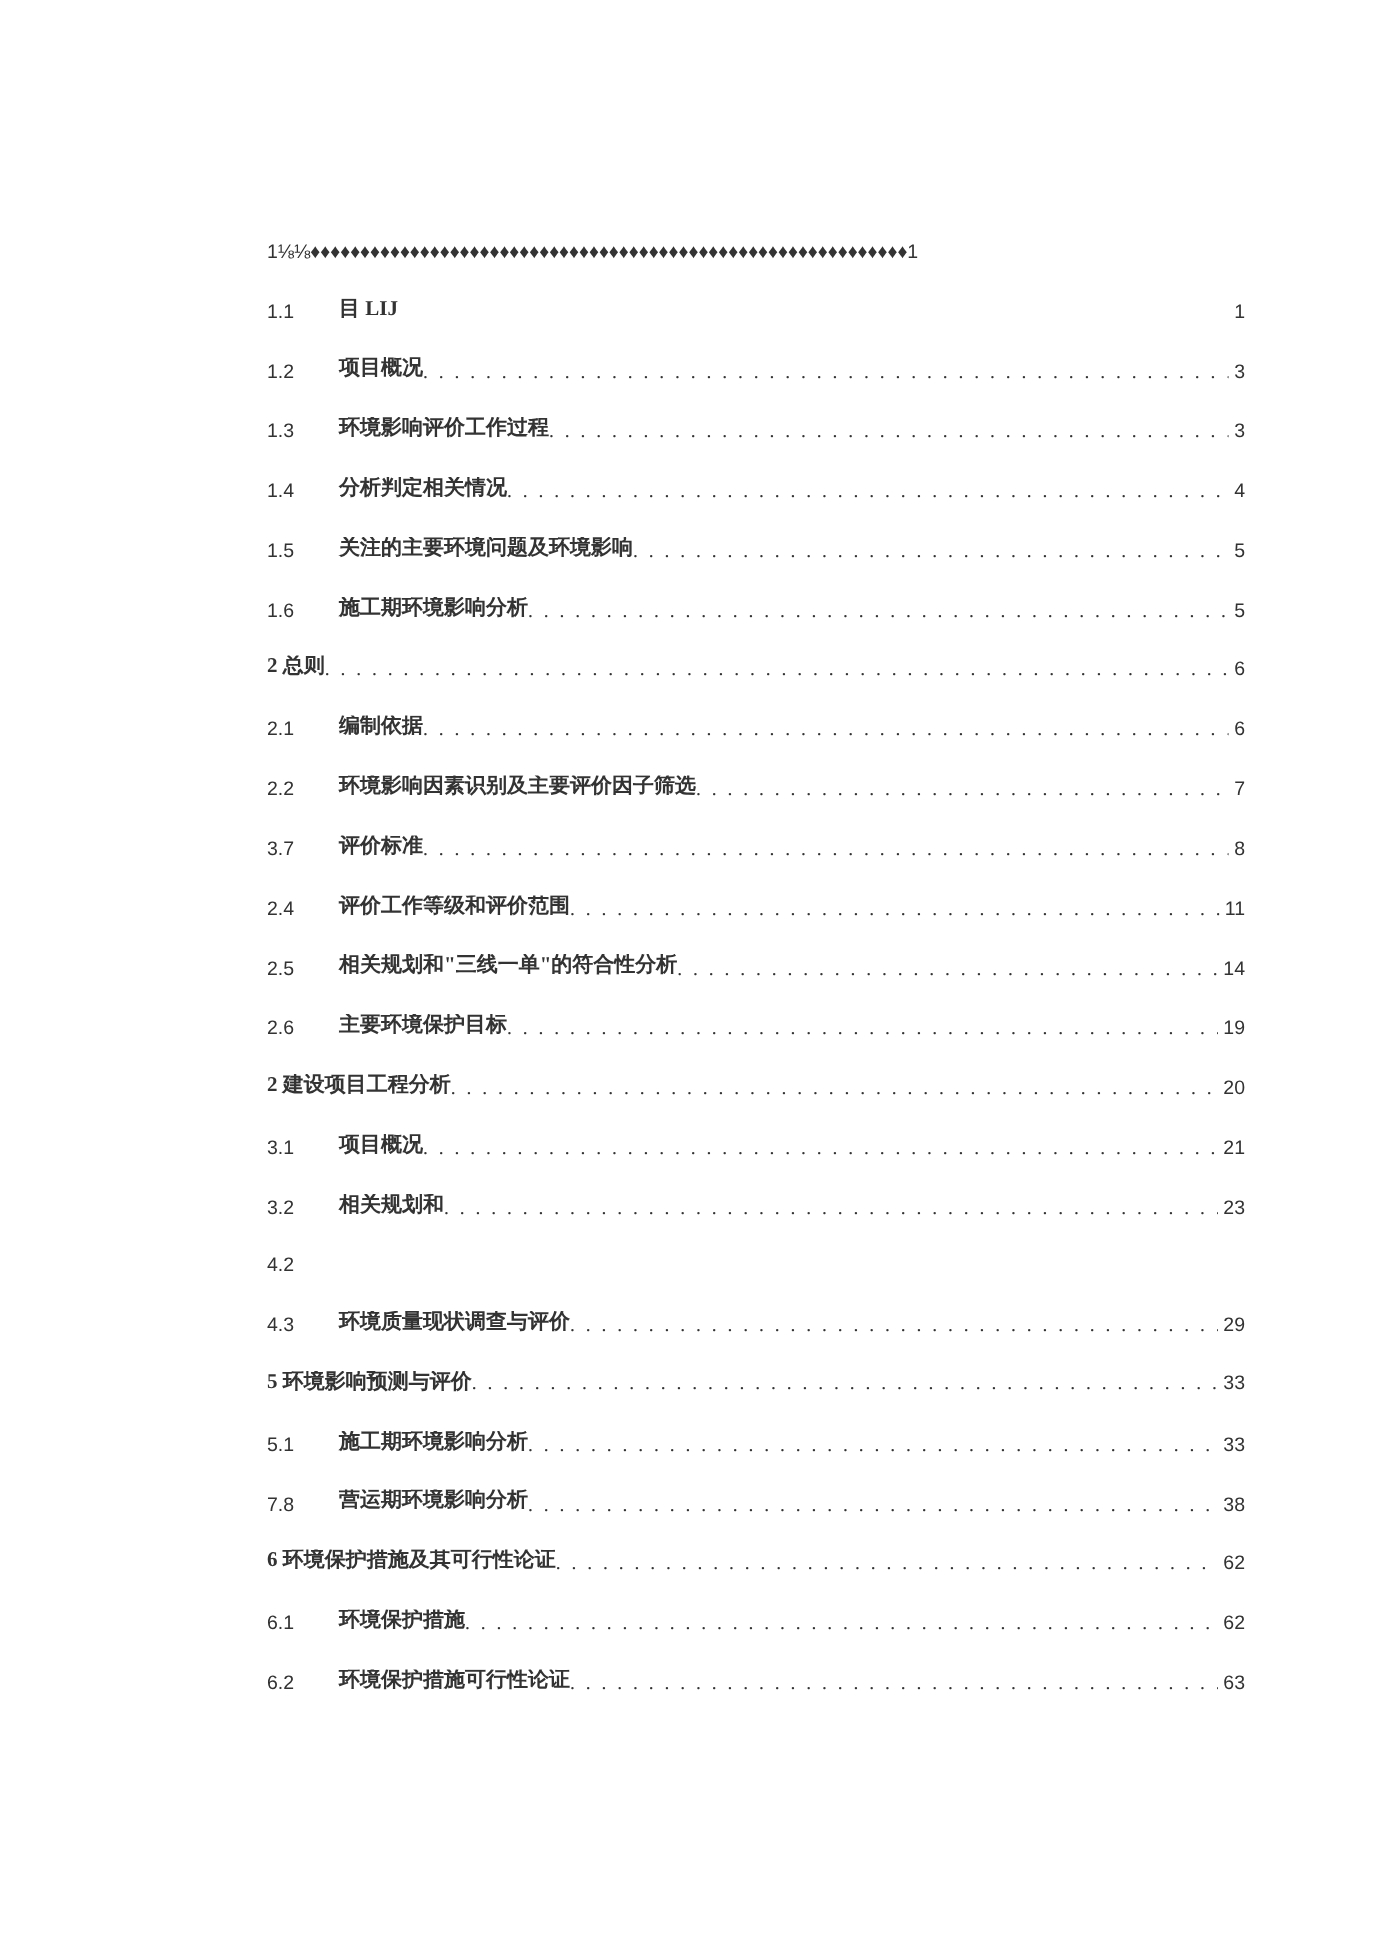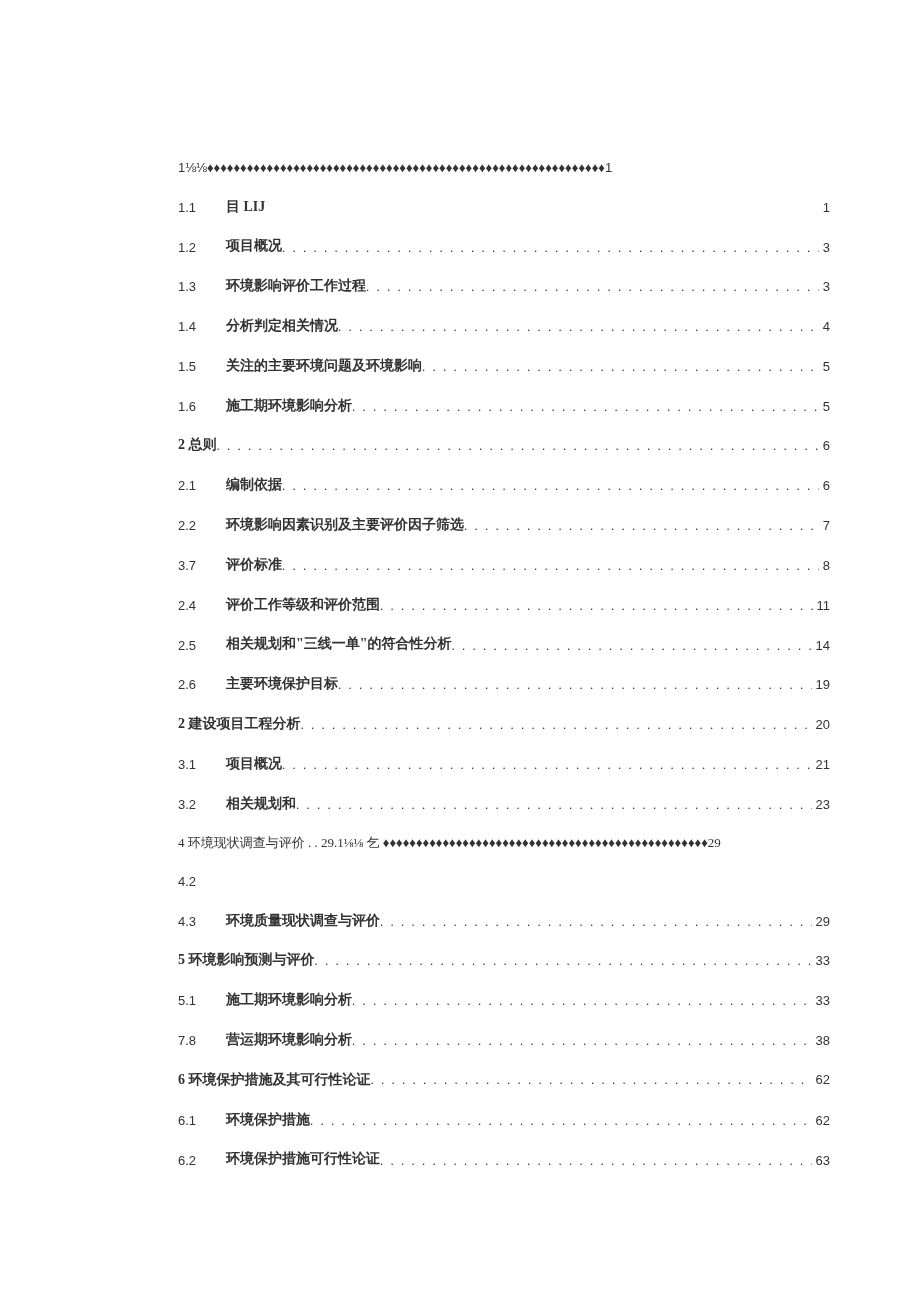--- a/index.html
+++ b/index.html
@@ -171,21 +171,20 @@
         <span class="toc-title">项目概况</span>
         <span class="toc-leader">. . . . . . . . . . . . . . . . . . . . . . . . . . . . . . . . . . . . . . . . . . . . . . . . . . . . . . . . . . . . . . . . . . . . . . . . . . . . . . . . . . . . . . . . . . . . . . . . . . . . . . . . . . . . . . . . . . . . . . . .</span>
         <span class="toc-page">21</span>
       </div>
       <div class="toc-line">
         <span class="toc-num">3.2</span>
         <span class="toc-title">相关规划和</span>
         <span class="toc-leader">. . . . . . . . . . . . . . . . . . . . . . . . . . . . . . . . . . . . . . . . . . . . . . . . . . . . . . . . . . . . . . . . . . . . . . . . . . . . . . . . . . . . . . . . . . . . . . . . . . . . . . . . . . . . . . . . . . . . . . . .</span>
         <span class="toc-page">23</span>
       </div>
-      <div class="raw-line"><span>4 环境现状调查与评价 . . 29.1⅛⅛ 乞  ♦♦♦♦♦♦♦♦♦♦♦♦♦♦♦♦♦♦♦♦♦♦♦♦♦♦♦♦♦♦♦♦♦♦♦♦♦♦♦♦♦♦♦♦♦♦♦♦♦29</span></div>
       <div class="toc-line">
         <span class="toc-num">4.2</span>
       </div>
       <div class="toc-line">
         <span class="toc-num">4.3</span>
         <span class="toc-title">环境质量现状调查与评价</span>
         <span class="toc-leader">. . . . . . . . . . . . . . . . . . . . . . . . . . . . . . . . . . . . . . . . . . . . . . . . . . . . . . . . . . . . . . . . . . . . . . . . . . . . . . . . . . . . . . . . . . . . . . . . . . . . . . . . . . . . . . . . . . . . . . . .</span>
         <span class="toc-page">29</span>
       </div>
       <div class="toc-section">

